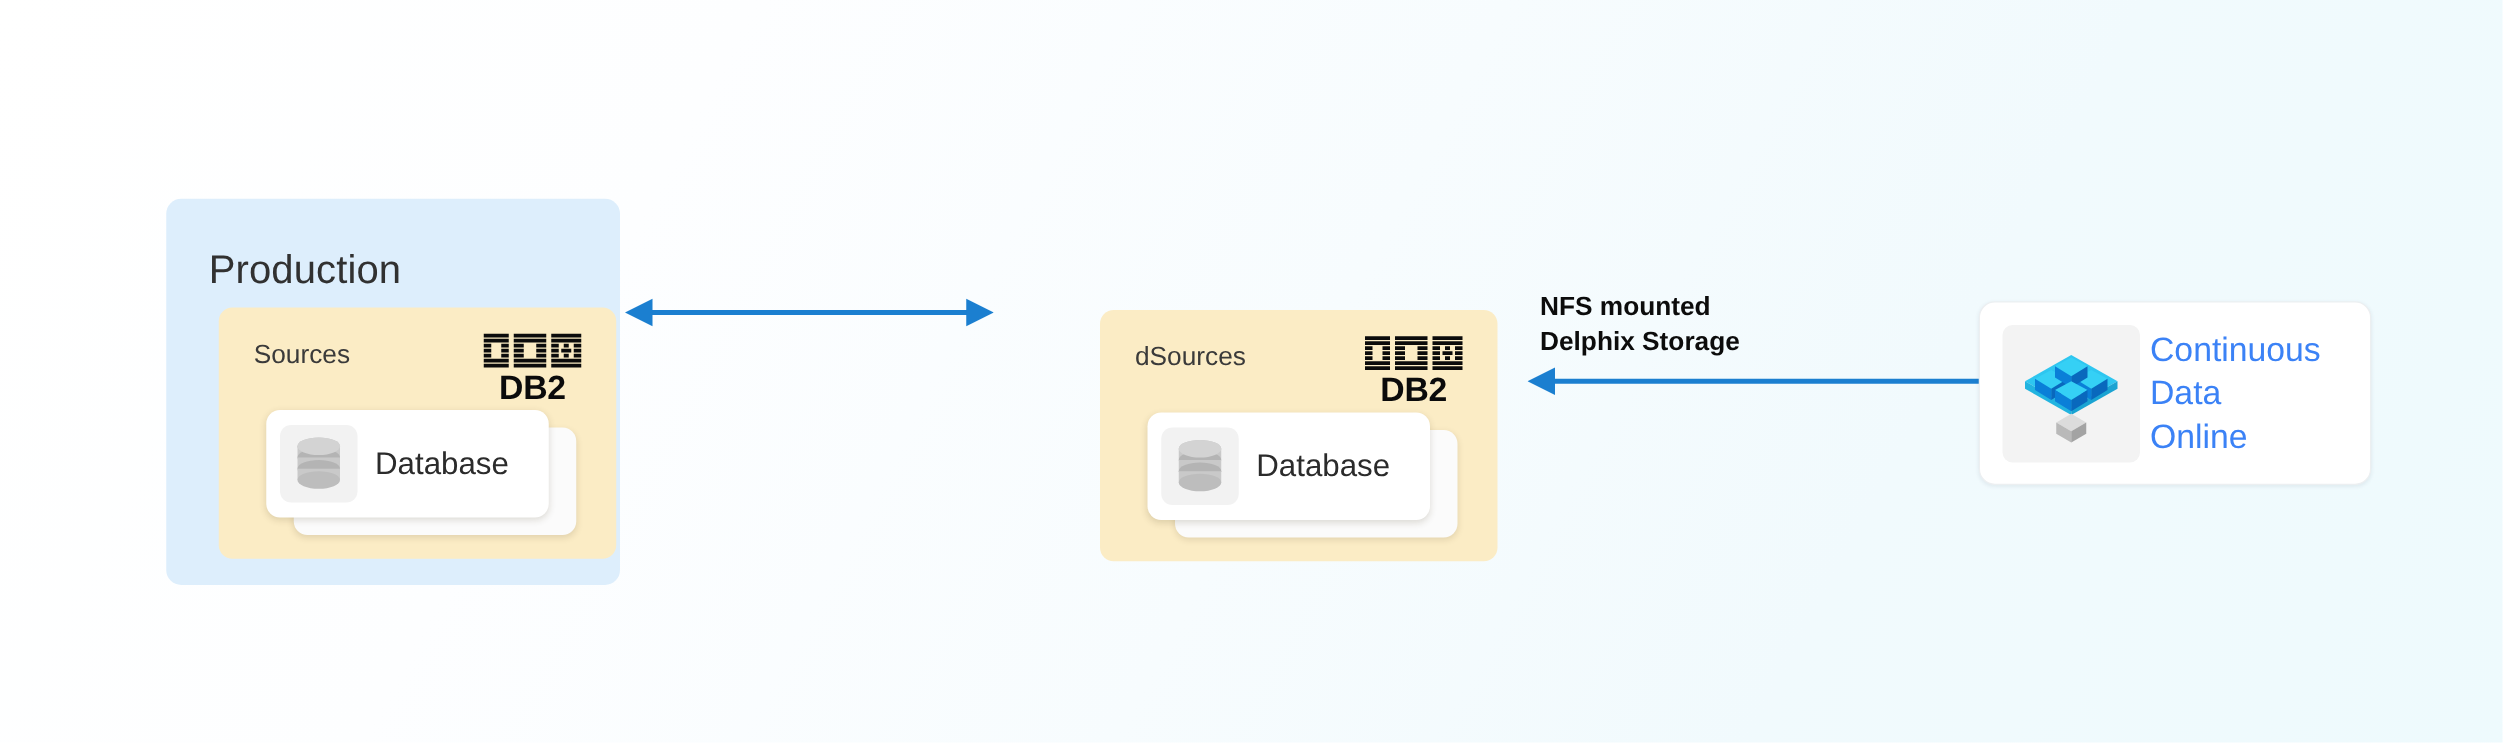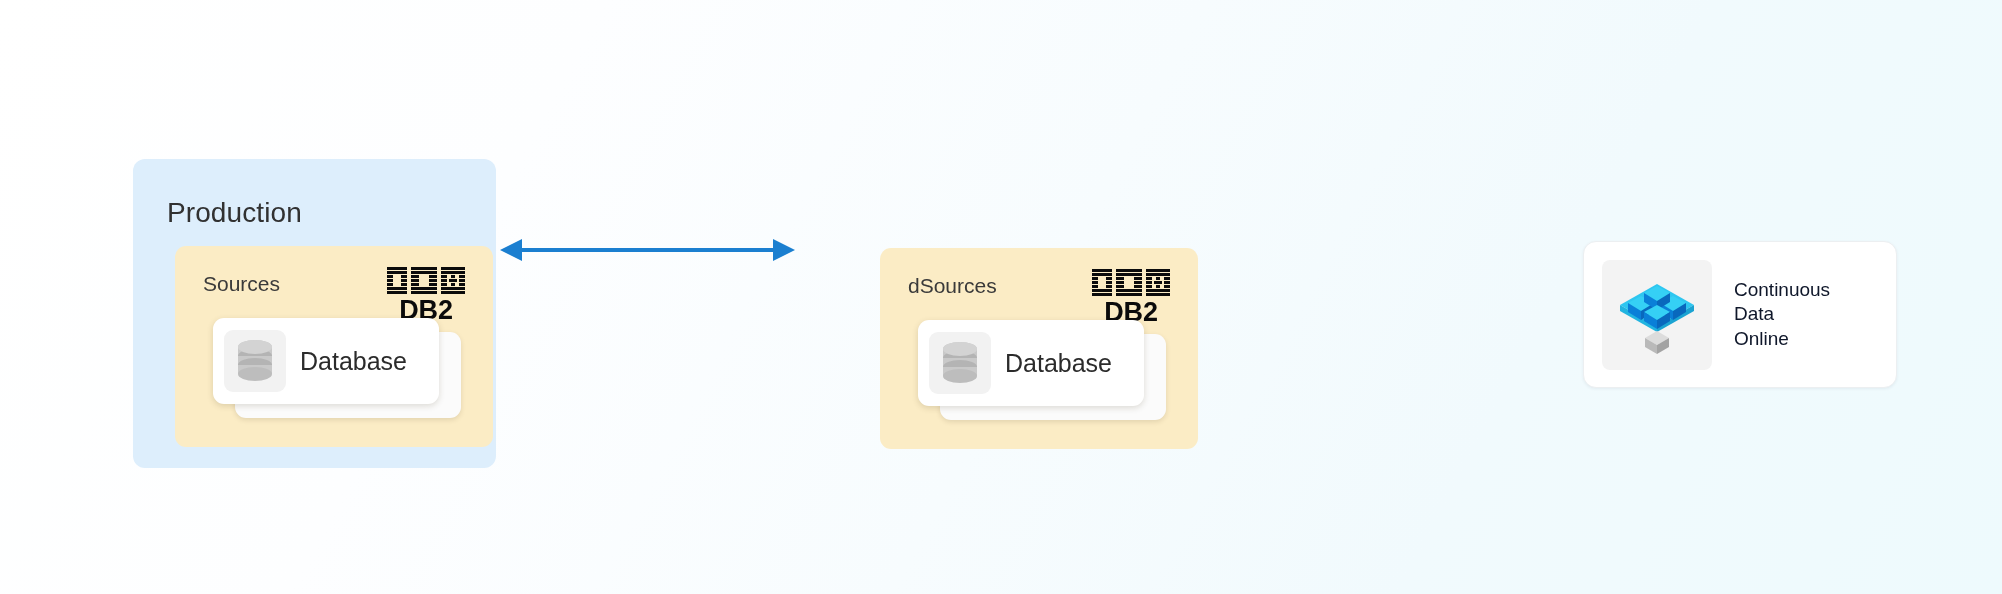--- a/index.html
+++ b/index.html
@@ -33,21 +33,21 @@
     top: 159px;
     width: 363px;
     height: 309px;
     background: #ddeefc;
     border-radius: 12px;
   }
   .production-label {
     position: absolute;
     left: 34px;
     top: 38px;
-    font-size: 28px;
+    font-size: 32px;
     color: #313131;
     letter-spacing: .1px;
     white-space: nowrap;
   }
 
   
   .src-panel {
     position: absolute;
     background: #fbecc5;
     border-radius: 11px;
@@ -91,21 +91,21 @@
     color: #0b0b0b;
     line-height: 1;
     margin-top: 1px;
     letter-spacing: -0.2px;
   }
 
   
   .card-stack {
     position: absolute;
     left: 38px;
-    top: 72px;
+    top: 82px;
     width: 220px;
     height: 100px;
   }
   .card-back {
     position: absolute;
     left: 22px;
     top: 14px;
     width: 226px;
     height: 86px;
     background: #fbfbfb;
@@ -182,23 +182,23 @@
     width: 110px;
     height: 110px;
     background: #f3f3f3;
     border-radius: 8px;
     flex: 0 0 auto;
     display: flex;
     align-items: center;
     justify-content: center;
   }
   .cde-label {
-    margin-left: 22px;
-    font-size: 19px;
-    color: #0f172a;
+    margin-left: 8px;
+    font-size: 27px;
+    color: #3b82f6;
     line-height: 1.27;
   }
   .cde-label span { display: block; }
 </style>
 </head>
 <body>
 
 <div class="stage">
 
   <div class="production-box">
@@ -335,20 +335,30 @@
             <rect x="3" y="26" width="34" height="9" fill="#c9c9c9"></rect>
             <ellipse cx="20" cy="35" rx="17" ry="7" fill="#bdbdbd"></ellipse>
             <ellipse cx="20" cy="8" rx="17" ry="7" fill="#d3d3d3"></ellipse>
           </svg>
         </div>
         <span class="card-label">Database</span>
       </div>
     </div>
   </div>
 
+  <div class="arrow-group nfs">
+    <div class="arrow-caption">
+      <div>NFS mounted</div>
+      <div>Delphix Storage</div>
+    </div>
+    <svg class="arrow-svg" width="362" height="24" viewBox="0 0 362 24">
+      <line x1="18" y1="12" x2="362" y2="12" stroke="#1b7fd0" stroke-width="4"></line>
+      <polygon points="0,12 22,1 22,23" fill="#1b7fd0"></polygon>
+    </svg>
+  </div>
 
   <div class="cde-box">
     <div class="cde-icon-tile">
       <svg width="82" height="82" viewBox="0 0 82 82">
 
         <polygon points="41,10 78,31 41,52 4,31" fill="#2ec6f0"></polygon>
         <polygon points="4,31 41,52 41,58 4,37" fill="#22b4e0"></polygon>
         <polygon points="78,31 41,52 41,58 78,37" fill="#1aa3d2"></polygon>
 
         <polygon points="25,22 38,29 25,37 12,29" fill="#35d0f5"></polygon>

